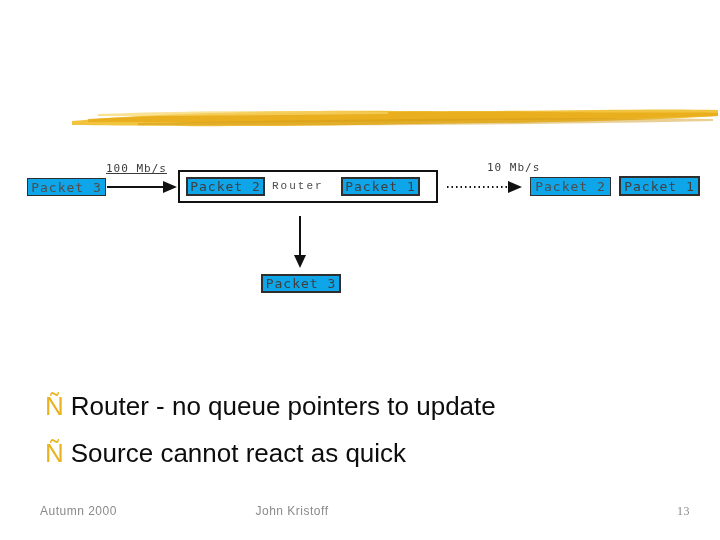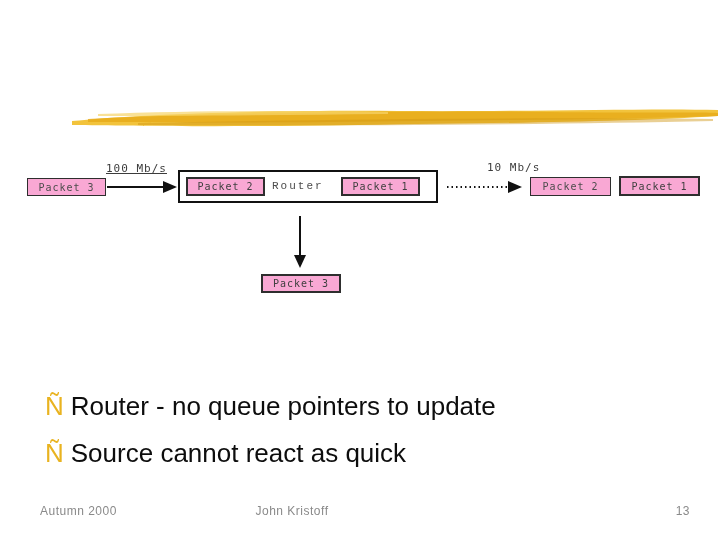--- a/index.html
+++ b/index.html
@@ -17,24 +17,24 @@
     font-weight: 900; font-size: 34px; line-height: 43px;
     color: #000; letter-spacing: 1px;
     -webkit-text-stroke: 1.3px #000;
   }
 
   
   .brush { position: absolute; left: 68px; top: 100px; }
 
   
   .pbox {
-    position: absolute; background: #f9a8d4;
+    position: absolute; background: #0ea5e9;
     border: 1px solid #2e2e2e;
     font-family: "DejaVu Sans Mono", monospace;
-    font-size: 10px; color: #4d4d4d; letter-spacing: 1px;
+    font-size: 13px; color: #4d4d4d; letter-spacing: 1px;
     display: flex; align-items: center; justify-content: center;
     white-space: nowrap;
   }
   .pbox.thick { border-width: 2px; color: #3f3f3f; }
   .router-box {
     position: absolute; left: 178px; top: 170px; width: 260px; height: 33px;
     border: 2px solid #111; background: #fff;
   }
   .router-label {
     position: absolute; left: 272px; top: 180px;
@@ -57,21 +57,21 @@
   }
   .bullet-marker { color: #e9b320; margin-right: 7px; font-size: 26px; }
 
   
   .footer-text {
     position: absolute; top: 504px;
     font-size: 12px; color: #8a8a8a; letter-spacing: 0.5px;
   }
   .footer-date { left: 40px; }
   .footer-author { left: 0; width: 584px; text-align: center; }
-  .footer-page { right: 30px; }
+  .footer-page { right: 30px; font-family: Liberation Serif, serif; }
 </style>
 </head>
 <body>
 
 <div class="slide">
 
 
   <svg class="brush" width="652" height="36" viewBox="0 0 652 36">
     <path d="M4,21 C60,15 180,10 330,11 C460,12 580,8 650,10 L650,16 C560,22 430,23 290,25 C170,27 60,26 4,25 Z" fill="#f2c33c"></path>
     <path d="M20,19 C150,13 340,10 480,12 C570,13 640,12 650,13 L650,16 C540,20 400,20 260,22 C150,23 60,22 20,22 Z" fill="#e6aa18" opacity="0.8"></path>

